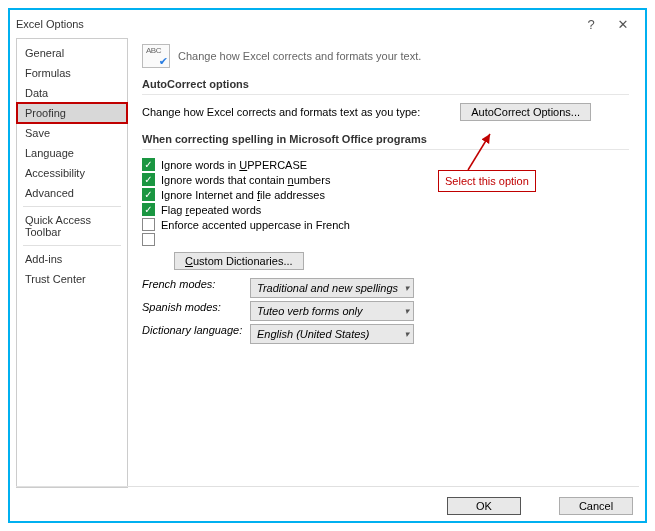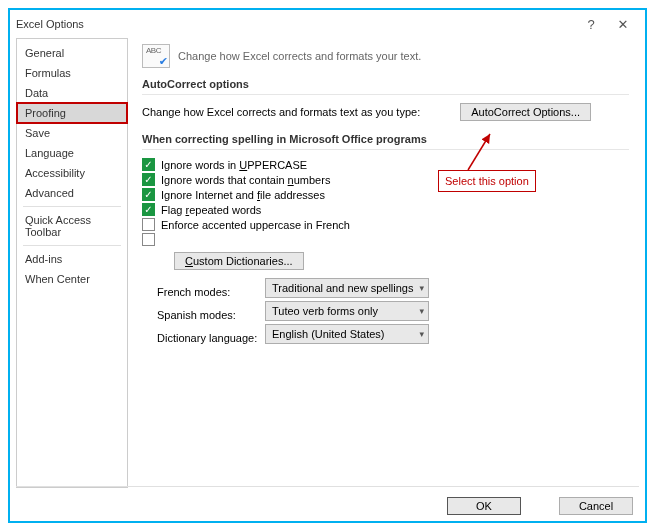--- a/index.html
+++ b/index.html
@@ -20,21 +20,21 @@
   .hero-icon::after { content: "✔"; position: absolute; bottom: -1px; right: 1px; font-size: 11px; color: #2a7de1; }
   .hero-text { color: #666; }
   .section-h { font-weight: bold; color: #333; margin: 8px 0 4px 0; }
   .hr { height: 1px; background: #e6e6e6; margin: 2px 0 8px 0; }
   .row { display: flex; align-items: center; gap: 8px; margin: 4px 0; }
   .btn { background: #e8e8e8; border: 1px solid #adadad; padding: 2px 10px; cursor: default; margin-left: 32px; }
   .chk { display: flex; align-items: center; gap: 6px; margin: 2px 0; }
   .chk .box { width: 13px; height: 13px; border: 1px solid #888; display: inline-flex; align-items: center; justify-content: center; font-size: 10px; background: #fff; }
   .chk .box.on { background: #1a9641; color: #fff; border-color: #1a9641; }
   .chk .lbl u { text-decoration: underline; }
-  .form-row { display: flex; align-items: flex-end; margin: 3px 15px; }
+  .form-row { display: flex; align-items: flex-start; margin: 3px 0; font-style: italic; }
   .form-row .fl { width: 108px; }
   .dd { width: 164px; height: 20px; border: 1px solid #adadad; background: #e8e8e8; display: inline-flex; align-items: center; justify-content: space-between; padding: 0 4px 0 6px; cursor: default; }
   .dd .car { font-size: 9px; color: #555; }
   .annot-box { position: absolute; border: 1px solid #C00000; color: #C00000; text-align: center; line-height: 1.1; padding: 4px 6px; font-size: 11px; background: transparent; }
   .arrow { position: absolute; pointer-events: none; }
   .footer { position: absolute; bottom: 6px; right: 12px; display: flex; gap: 6px; }
   .footer .btn { width: 74px; text-align: center; }
   .footer .btn.ok { border: 1px solid #555; }
   .footer-rule { position: absolute; left: 6px; right: 6px; bottom: 34px; height: 1px; background: #e0e0e0; }
 </style>
@@ -56,21 +56,21 @@
       <div class="sidebar-item">Data</div>
       <div class="sidebar-item sel">Proofing</div>
       <div class="sidebar-item">Save</div>
       <div class="sidebar-item">Language</div>
       <div class="sidebar-item">Accessibility</div>
       <div class="sidebar-item">Advanced</div>
       <div class="sidebar-sep"></div>
       <div class="sidebar-item">Quick Access Toolbar</div>
       <div class="sidebar-sep"></div>
       <div class="sidebar-item">Add-ins</div>
-      <div class="sidebar-item">When Center</div>
+      <div class="sidebar-item">Trust Center</div>
     </div>
 
     <div class="main">
 
       <div class="hero">
         <div class="hero-icon"></div>
         <div class="hero-text">Change how Excel corrects and formats your text.</div>
       </div>
 
       <div class="section-h">AutoCorrect options</div>

